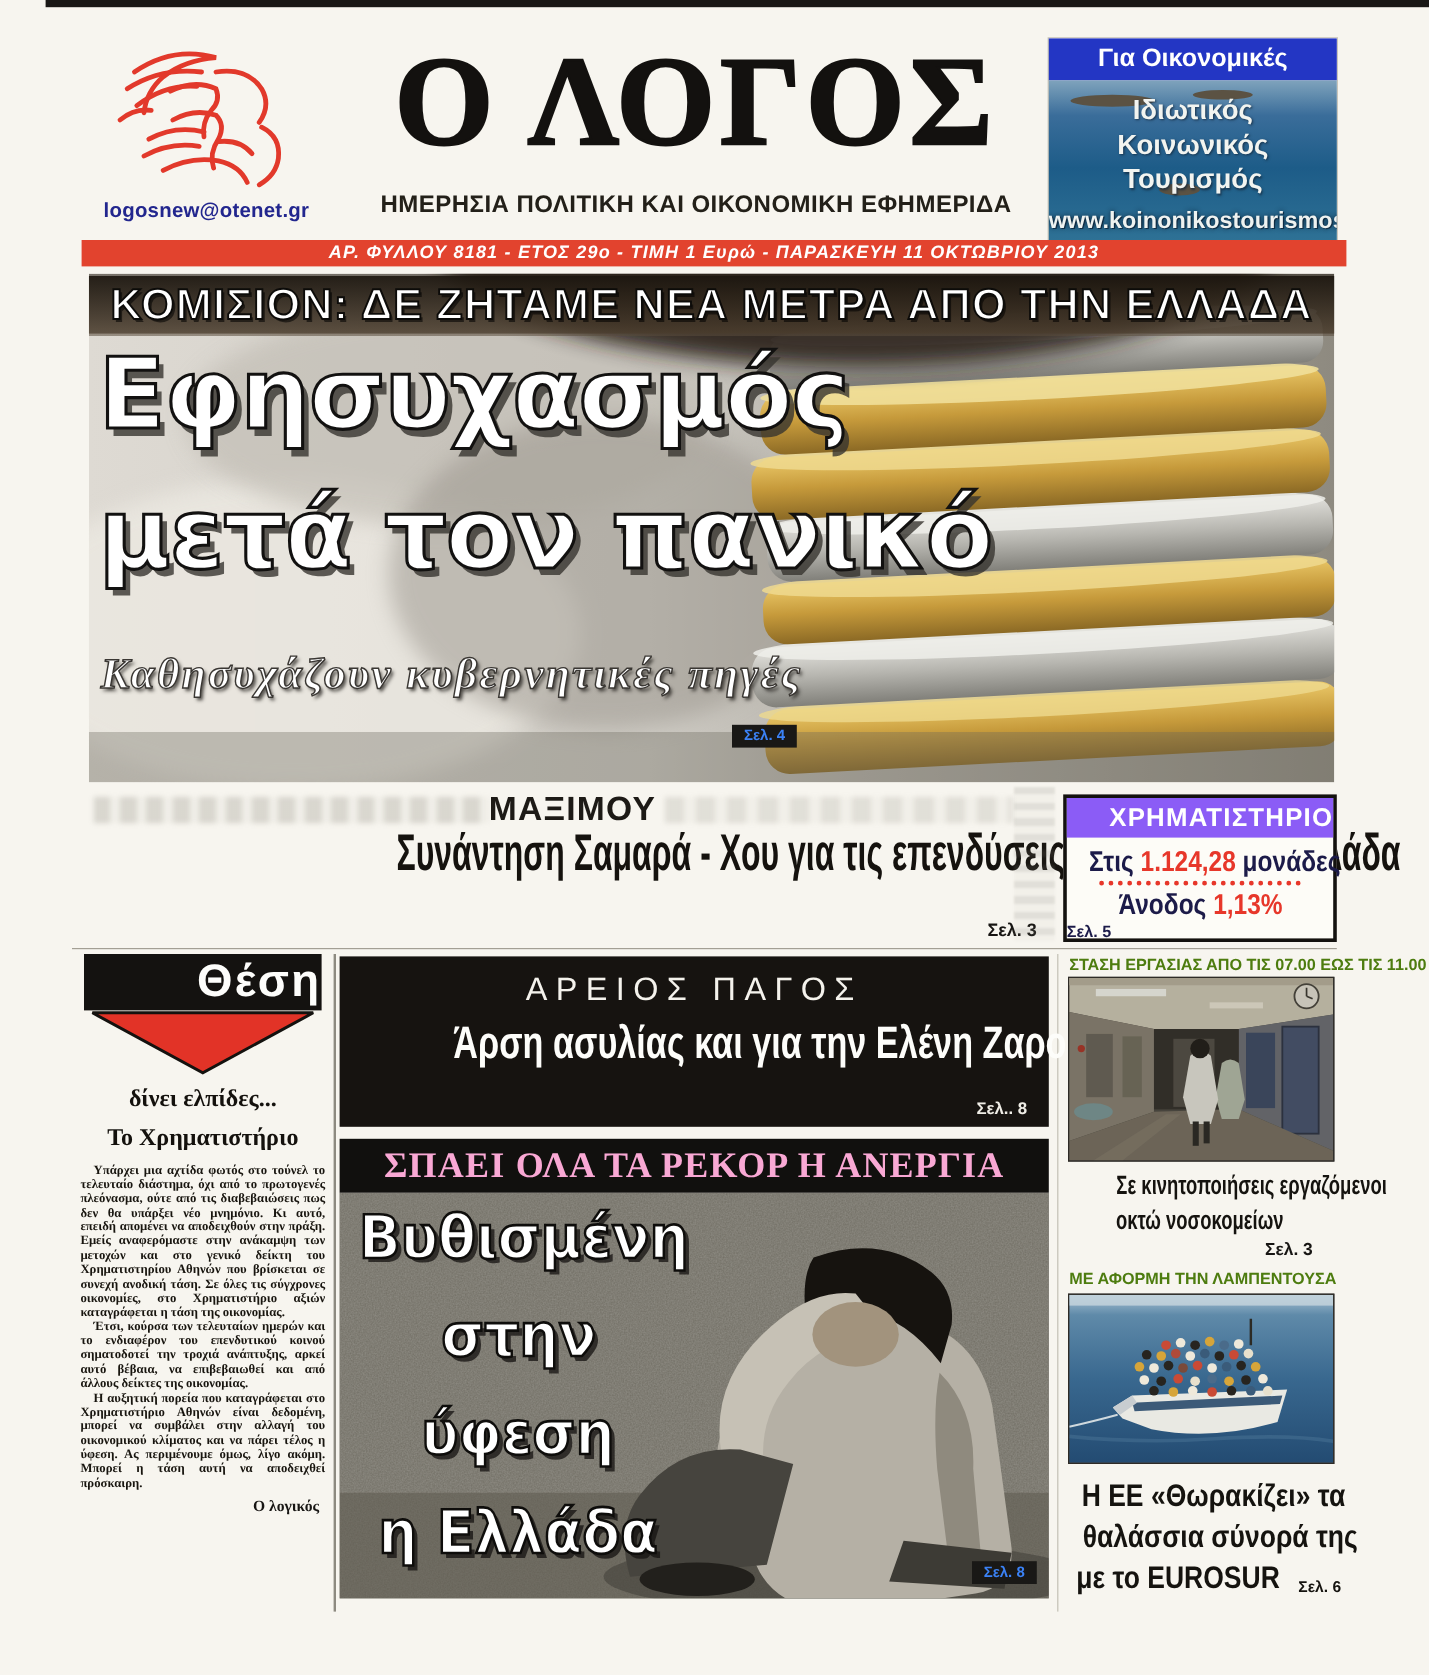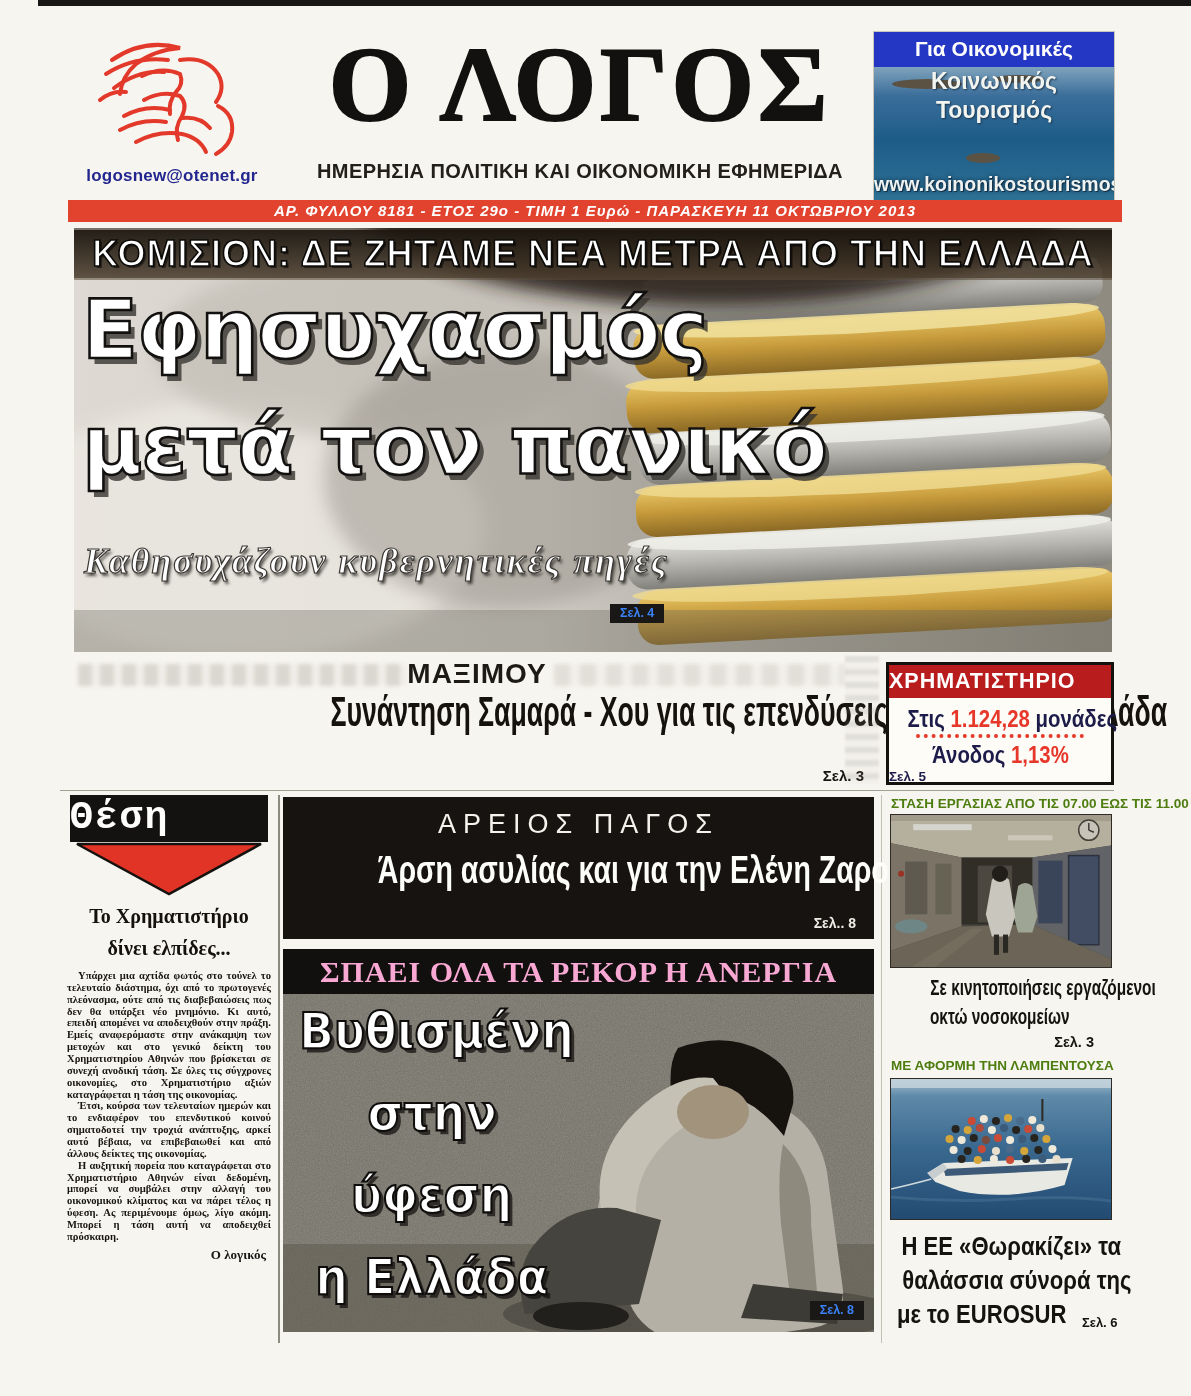--- a/index.html
+++ b/index.html
@@ -77,34 +77,34 @@
     background:repeating-linear-gradient(180deg, rgba(130,128,118,.18) 0 6px, rgba(130,128,118,.04) 6px 13px);
     filter:blur(1px);}
 
   .rule-h{left:60px; top:790px; width:1054px; height:1px; background:#a39f94;}
   .rule-v1{left:278px; top:795px; width:2px; height:548px; background:#8d8a80;}
   .rule-v2{left:881px; top:795px; width:1px; height:548px; background:#c3c0b5;}
 
   
   .stock{left:886px; top:662px; width:222px; height:117px; background:#fdfcf7;
     border:3px solid #14120f;}
-  .stock-head{height:33px; background:#b91c1c; color:#fff; font-weight:bold;
-    font-size:21.5px; text-align:left; line-height:33px; letter-spacing:1px;}
+  .stock-head{height:33px; background:#8b5cf6; color:#fff; font-weight:bold;
+    font-size:21.5px; text-align:right; line-height:33px; letter-spacing:1px;}
   .stock-line{text-align:center; font-weight:bold; font-size:24px; color:#1c1b49;
     margin-top:7px; white-space:nowrap;}
   .stock-line .val{color:#e7372a;}
   .stock-dots{width:168px; margin:1px auto 0; border-bottom:4px dotted #e7372a;}
   .stock-line2{margin-top:3px;}
   .stock-ref{text-align:left; padding-right:16px; font-weight:bold; font-size:13.5px;
     color:#1c1b49; margin-top:0px;}
 
   
   .thesi{left:62px; top:795px; width:214px; height:550px;}
-  .thesi-head{margin:0 8px; background:#141210; color:#fdfdfb; text-align:left;
-    font-family:Liberation Mono, monospace; font-weight:bold; font-size:38px;
+  .thesi-head{margin:0 8px; background:#141210; color:#fdfdfb; text-align:right;
+    font-family:Liberation Sans, sans-serif; font-weight:bold; font-size:38px;
     line-height:46px; height:47px; letter-spacing:2px;}
   .thesi-tri{display:block; margin:0 auto;}
   .thesi-title{text-align:center; font-family:"Liberation Serif", serif;
     font-weight:bold; font-size:20px; line-height:1.6; color:#14110d; margin-top:2px;}
   .thesi-body{margin:6px 5px 0; font-family:"Liberation Serif", serif;
     font-weight:bold; font-size:10.6px; line-height:1.12; text-align:justify; color:#18150f;}
   .thesi-body p{margin:0; text-indent:11px;}
   .thesi-sign{text-align:right; font-family:"Liberation Serif", serif;
     font-weight:bold; font-size:13px; padding-right:10px; margin-top:4px;}
 
@@ -177,20 +177,21 @@
   <div class="abs email">logosnew@otenet.gr</div>
   <div class="abs mast-title">Ο ΛΟΓΟΣ</div>
   <div class="abs mast-sub">ΗΜΕΡΗΣΙΑ ΠΟΛΙΤΙΚΗ ΚΑΙ ΟΙΚΟΝΟΜΙΚΗ ΕΦΗΜΕΡΙΔΑ</div>
 
   <div class="abs ad-box">
     <div class="ad-top">Για Οικονομικές Διακοπές</div>
     <div class="ad-photo">
       <div class="ad-island" style="left:18px; top:12px; width:70px; height:10px;"></div>
       <div class="ad-island" style="left:120px; top:8px; width:50px; height:8px;"></div>
       <div class="ad-island" style="left:92px; top:86px; width:34px; height:10px;"></div>
+      <div class="ad-line" style="margin-top:10px;">Ιδιωτικός</div>
       <div class="ad-line">Κοινωνικός Τουρισμός</div>
       <div class="ad-url">www.koinonikostourismos.gr</div>
     </div>
   </div>
 
   <div class="abs issue-bar">ΑΡ. ΦΥΛΛΟΥ 8181 - ΕΤΟΣ 29ο - ΤΙΜΗ 1 Ευρώ - ΠΑΡΑΣΚΕΥΗ 11 ΟΚΤΩΒΡΙΟΥ 2013</div>
 
   <div class="abs hero">
     <svg viewBox="0 0 1038 424" preserveAspectRatio="none">
       <defs>
@@ -273,22 +274,22 @@
     <div class="stock-line stock-line2"><span class="condensed sx85"><span>Άνοδος </span><span class="val">1,13%</span></span></div>
     <div class="stock-ref">Σελ. 5</div>
   </div>
 
   <div class="abs thesi">
     <div class="thesi-head">Θέση</div>
     <svg class="thesi-tri" width="196" height="56" viewBox="0 0 196 56">
       <polygon points="6,2 190,2 98,52" fill="#e23327" stroke="#14120f" stroke-width="2.5"></polygon>
     </svg>
     <div class="thesi-title">
+      <div>δίνει ελπίδες...</div>
       <div>Το Χρηματιστήριο</div>
-      <div>δίνει ελπίδες...</div>
     </div>
     <div class="thesi-body">
       <p>Υπάρχει μια αχτίδα φωτός στο τούνελ το τελευταίο διάστημα, όχι από το πρωτογενές πλεόνασμα, ούτε από τις διαβεβαιώσεις πως δεν θα υπάρξει νέο μνημόνιο. Κι αυτό, επειδή απομένει να αποδειχθούν στην πράξη. Εμείς αναφερόμαστε στην ανάκαμψη των μετοχών και στο γενικό δείκτη του Χρηματιστηρίου Αθηνών που βρίσκεται σε συνεχή ανοδική τάση. Σε όλες τις σύγχρονες οικονομίες, στο Χρηματιστήριο αξιών καταγράφεται η τάση της οικονομίας.</p>
       <p>Έτσι, κούρσα των τελευταίων ημερών και το ενδιαφέρον του επενδυτικού κοινού σηματοδοτεί την τροχιά ανάπτυξης, αρκεί αυτό βέβαια, να επιβεβαιωθεί και από άλλους δείκτες της οικονομίας.</p>
       <p>Η αυξητική πορεία που καταγράφεται στο Χρηματιστήριο Αθηνών είναι δεδομένη, μπορεί να συμβάλει στην αλλαγή του οικονομικού κλίματος και να πάρει τέλος η ύφεση. Ας περιμένουμε όμως, λίγο ακόμη. Μπορεί η τάση αυτή να αποδειχθεί πρόσκαιρη.</p>
     </div>
     <div class="thesi-sign">Ο λογικός</div>
   </div>
 
   <div class="abs areios">

